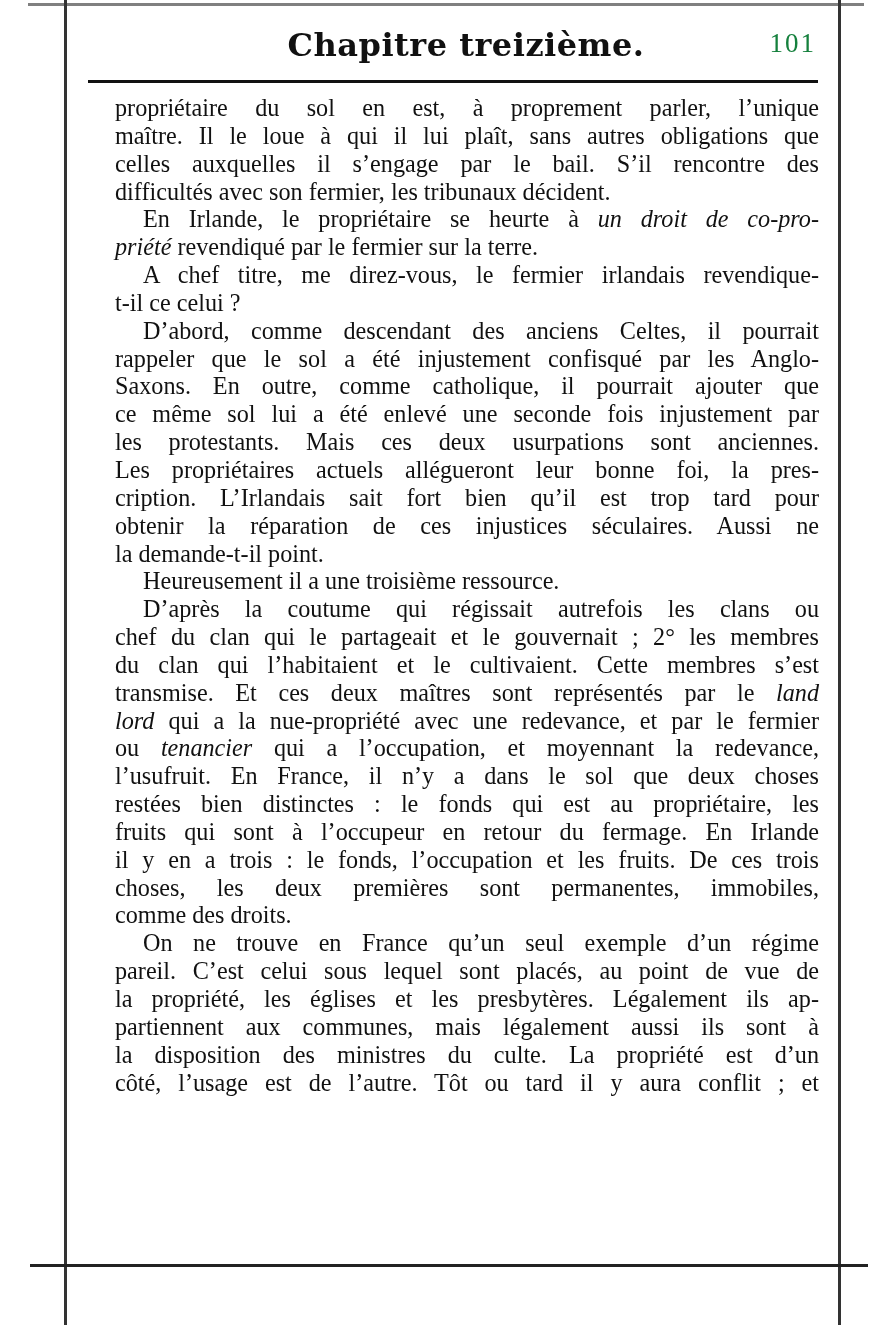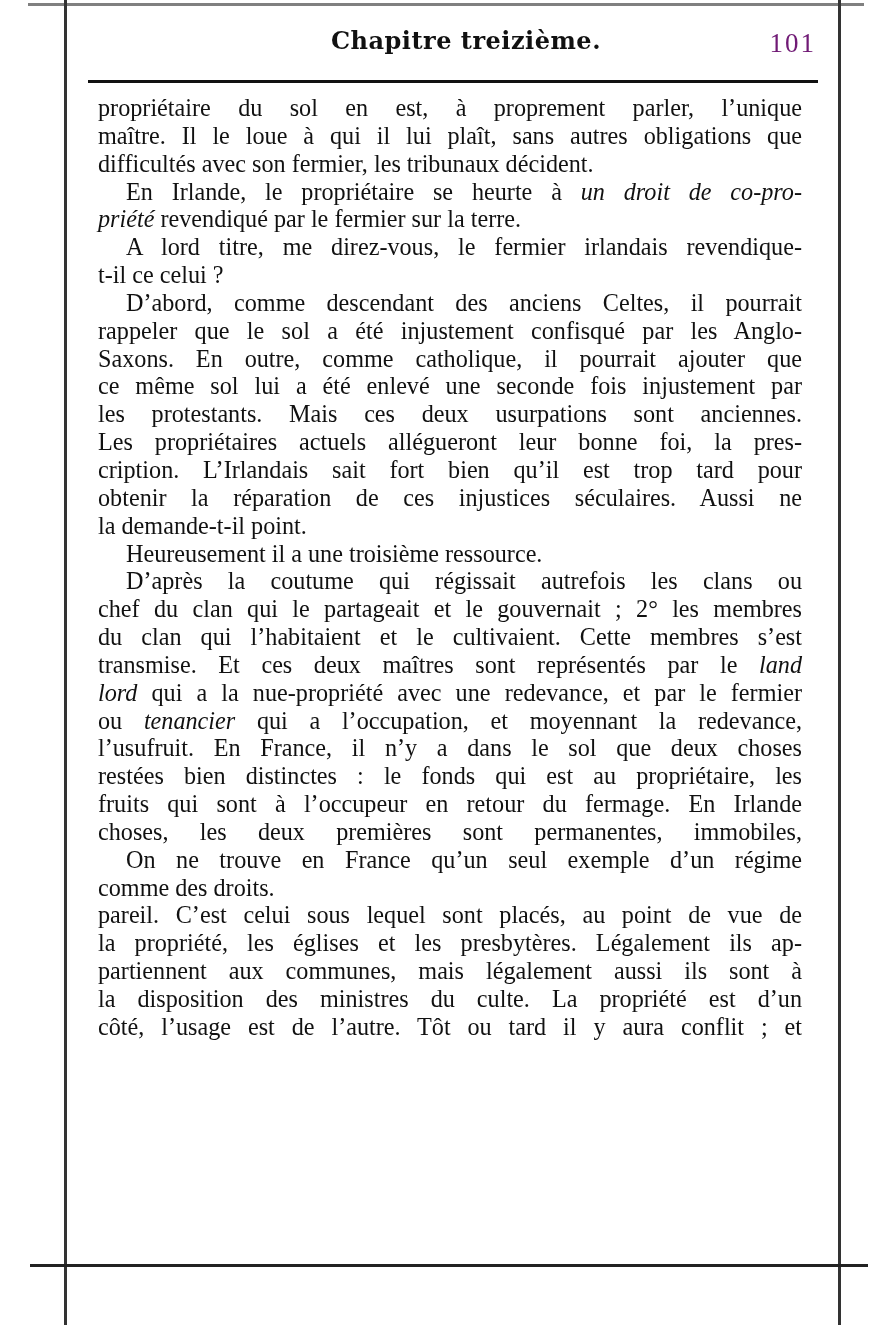--- a/index.html
+++ b/index.html
@@ -4,25 +4,25 @@
   <style>
     html, body { margin: 0; padding: 0; background: #ffffff; }
     body { width: 892px; height: 1325px; position: relative; overflow: hidden; }
     .page { position: absolute; left: 0; top: 0; width: 892px; height: 1325px; background: #ffffff; }
     
     .rule-top { position: absolute; left: 28px; top: 3px; width: 836px; height: 3px; background: #555; opacity: .75; }
     .border-left { position: absolute; left: 64px; top: 0; width: 3px; height: 1325px; background: #333; }
     .border-right { position: absolute; left: 838px; top: 0; width: 3px; height: 1325px; background: #333; }
     .header { position: absolute; left: 116px; top: 24px; width: 700px; height: 48px; }
     .running-title { position: absolute; left: 0; right: 0; top: 2px; text-align: center;
-      font-family: "DejaVu Serif", serif; font-weight: bold; font-size: 24px; color: #111; letter-spacing: .5px; }
+      font-family: "DejaVu Serif", serif; font-weight: bold; font-size: 32px; color: #111; letter-spacing: .5px; }
     .page-number { position: absolute; right: 0; top: 4px; font-family: "Liberation Serif", serif;
-      font-size: 27px; color: #701a75; letter-spacing: 2px; }
+      font-size: 27px; color: #15803d; letter-spacing: 2px; }
     .header-rule { position: absolute; left: 88px; top: 80px; width: 730px; height: 3px; background: #111; }
-    .body-text { position: absolute; left: 98px; top: 94px; width: 704px;
+    .body-text { position: absolute; left: 115px; top: 94px; width: 704px;
       font-family: "Liberation Serif", serif; font-size: 24.2px; line-height: 27.85px; color: #111; }
     .line { display: block; white-space: nowrap; text-align: justify; text-align-last: justify; height: 27.85px; }
     .line.last { text-align-last: left; }
     .line.indent { padding-left: 28px; }
     .line em { }
     .footer-rule { position: absolute; left: 30px; top: 1264px; width: 838px; height: 3px; background: #222; }
   </style>
 </head>
 <body>
 
@@ -33,47 +33,49 @@
 
   <div class="header">
     <div class="running-title">Chapitre treizième.</div>
     <div class="page-number">101</div>
   </div>
   <div class="header-rule"></div>
 
   <div class="body-text" id="body-text">
       <span class="line"><span>propriétaire du sol en est, à proprement parler, l’unique</span></span>
       <span class="line"><span>maître. Il le loue à qui il lui plaît, sans autres obligations que</span></span>
+      <span class="line"><span>celles auxquelles il s’engage par le bail. S’il rencontre des</span></span>
       <span class="line last"><span>difficultés avec son fermier, les tribunaux décident.</span></span>
       <span class="line indent"><span>En Irlande, le propriétaire se heurte à </span><em>un droit de co-pro-</em></span>
       <span class="line last"><em>priété</em><span> revendiqué par le fermier sur la terre.</span></span>
-      <span class="line indent"><span>A lord titre, me direz-vous, le fermier irlandais revendique-</span></span>
+      <span class="line indent"><span>A chef titre, me direz-vous, le fermier irlandais revendique-</span></span>
       <span class="line last"><span>t-il ce celui ?</span></span>
       <span class="line indent"><span>D’abord, comme descendant des anciens Celtes, il pourrait</span></span>
       <span class="line"><span>rappeler que le sol a été injustement confisqué par les Anglo-</span></span>
       <span class="line"><span>Saxons. En outre, comme catholique, il pourrait ajouter que</span></span>
       <span class="line"><span>ce même sol lui a été enlevé une seconde fois injustement par</span></span>
       <span class="line"><span>les protestants. Mais ces deux usurpations sont anciennes.</span></span>
       <span class="line"><span>Les propriétaires actuels allégueront leur bonne foi, la pres-</span></span>
       <span class="line"><span>cription. L’Irlandais sait fort bien qu’il est trop tard pour</span></span>
       <span class="line"><span>obtenir la réparation de ces injustices séculaires. Aussi ne</span></span>
       <span class="line last"><span>la demande-t-il point.</span></span>
       <span class="line indent last"><span>Heureusement il a une troisième ressource.</span></span>
       <span class="line indent"><span>D’après la coutume qui régissait autrefois les clans ou</span></span>
       <span class="line"><span>chef du clan qui le partageait et le gouvernait ; 2° les membres</span></span>
       <span class="line"><span>du clan qui l’habitaient et le cultivaient. Cette membres s’est</span></span>
       <span class="line"><span>transmise. Et ces deux maîtres sont représentés par le </span><em>land</em></span>
       <span class="line"><em>lord</em><span> qui a la nue-propriété avec une redevance, et par le fermier</span></span>
       <span class="line"><span>ou </span><em>tenancier</em><span> qui a l’occupation, et moyennant la redevance,</span></span>
       <span class="line"><span>l’usufruit. En France, il n’y a dans le sol que deux choses</span></span>
       <span class="line"><span>restées bien distinctes : le fonds qui est au propriétaire, les</span></span>
       <span class="line"><span>fruits qui sont à l’occupeur en retour du fermage. En Irlande</span></span>
+      <span class="line"><span>il y en a trois : le fonds, l’occupation et les fruits. De ces trois</span></span>
       <span class="line"><span>choses, les deux premières sont permanentes, immobiles,</span></span>
+      <span class="line last"><span>comme des droits.</span></span>
       <span class="line indent"><span>On ne trouve en France qu’un seul exemple d’un régime</span></span>
-      <span class="line last"><span>comme des droits.</span></span>
       <span class="line"><span>pareil. C’est celui sous lequel sont placés, au point de vue de</span></span>
       <span class="line"><span>la propriété, les églises et les presbytères. Légalement ils ap-</span></span>
       <span class="line"><span>partiennent aux communes, mais légalement aussi ils sont à</span></span>
       <span class="line"><span>la disposition des ministres du culte. La propriété est d’un</span></span>
       <span class="line"><span>côté, l’usage est de l’autre. Tôt ou tard il y aura conflit ; et</span></span>
     </div>
 
   <div class="footer-rule"></div>
 </div>
 

